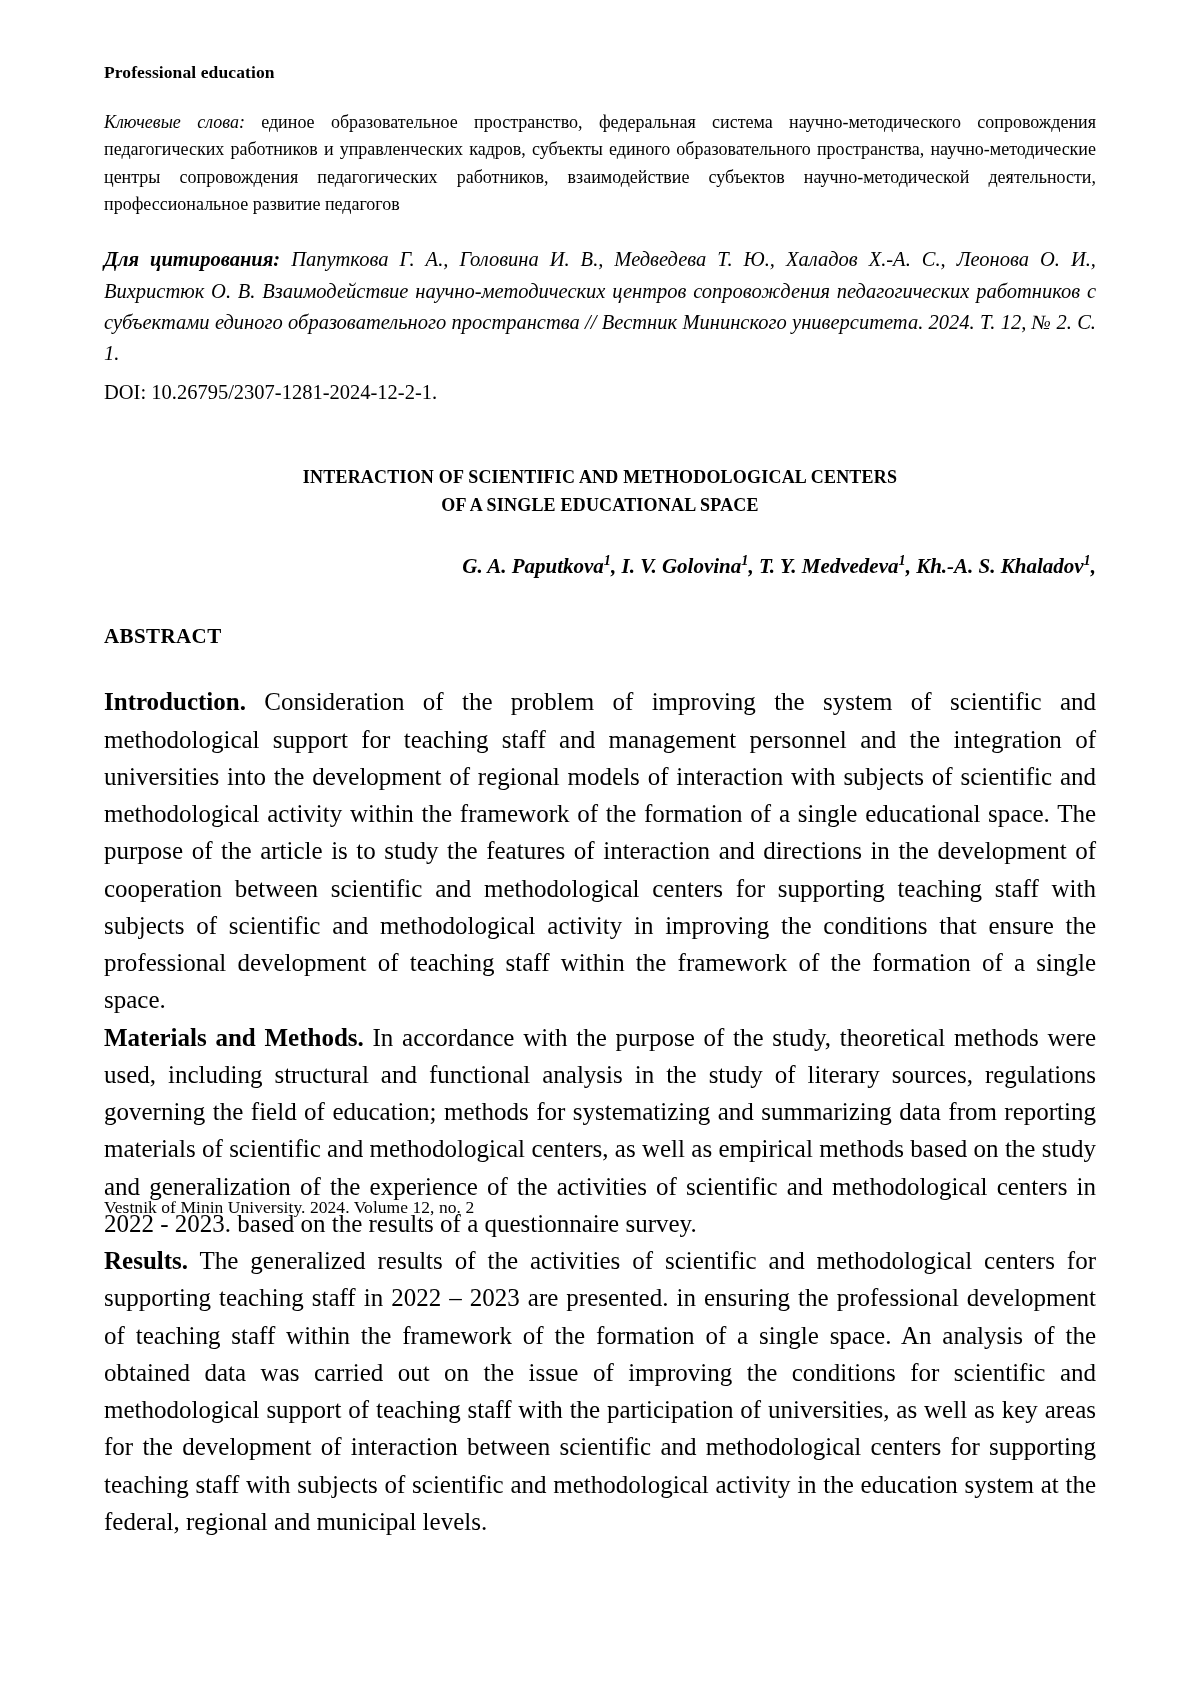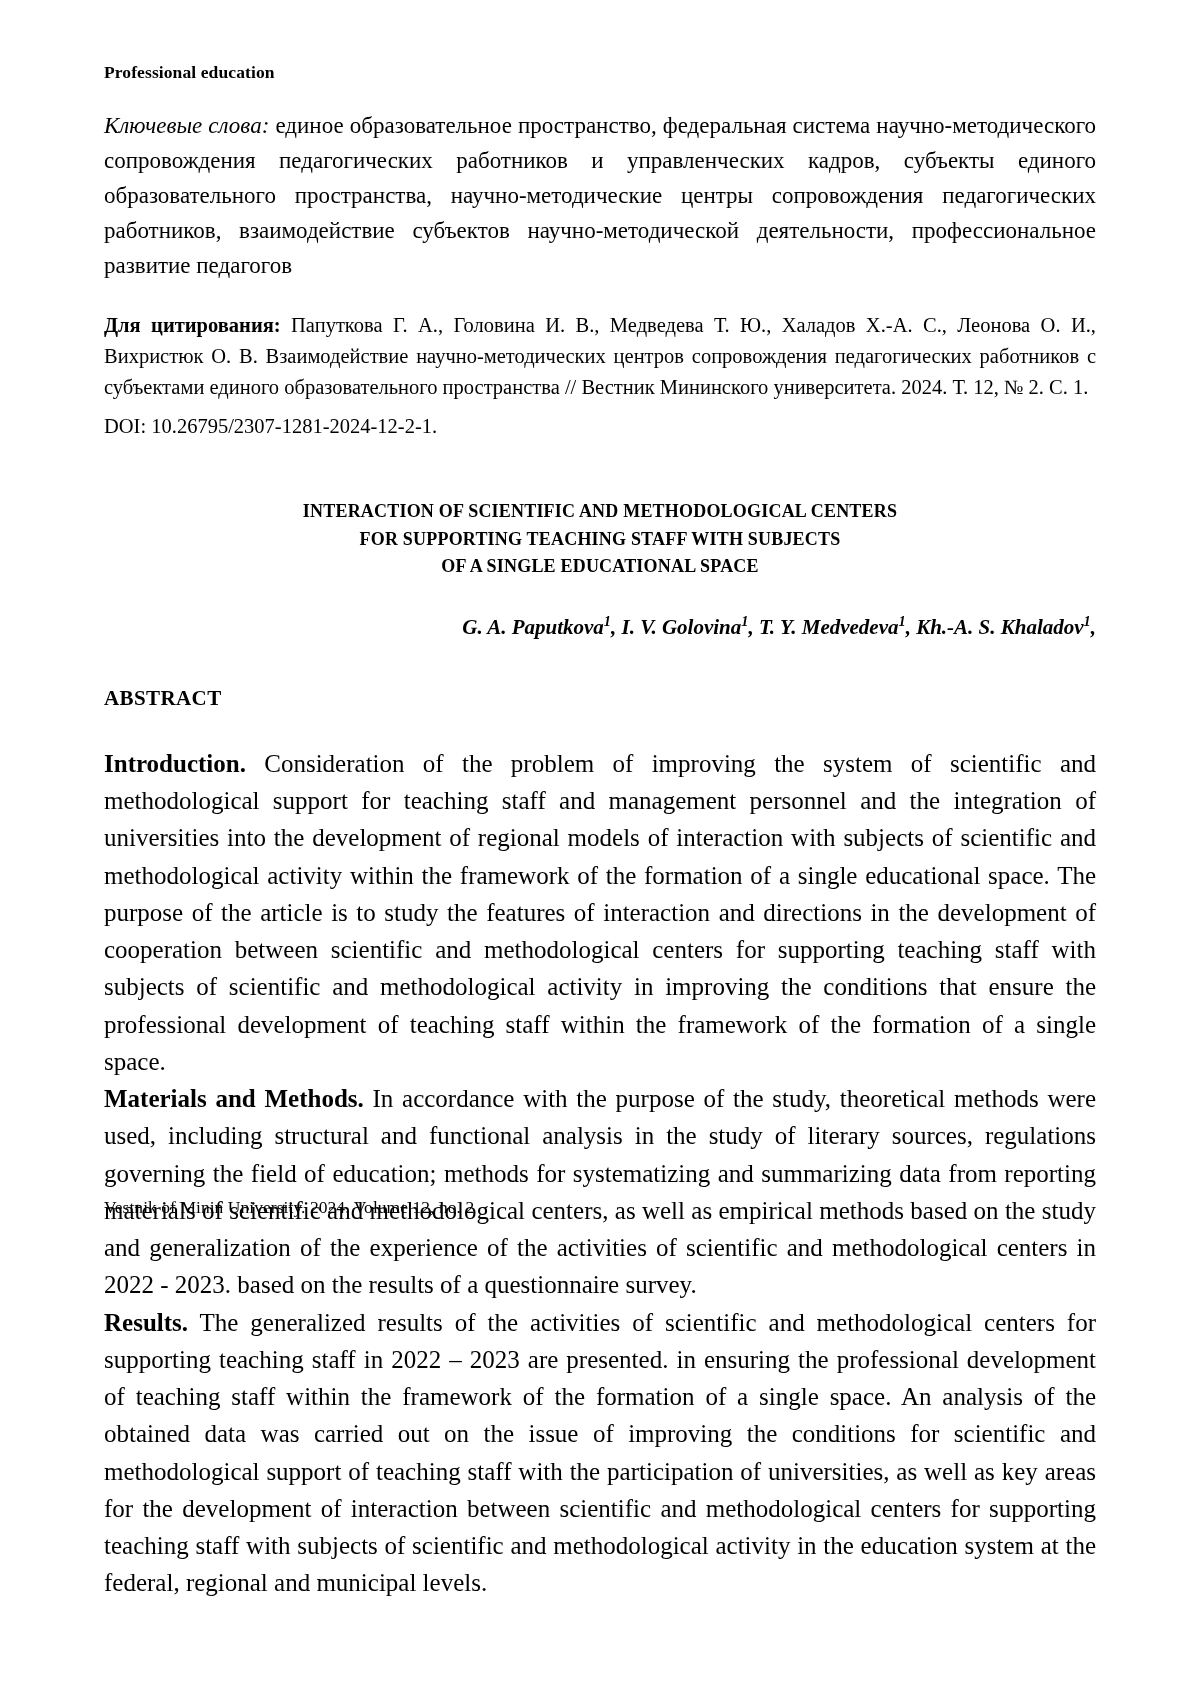--- a/index.html
+++ b/index.html
@@ -22,36 +22,37 @@
     padding: 62px 104px 0 104px;
     position: relative;
   }
   .running-head {
     font-size: 17.5px;
     font-weight: bold;
     letter-spacing: 0.1px;
     margin: 0 0 26px 0;
   }
   .keywords {
-    font-size: 23px;
+    font-size: 18px;
     line-height: 1.52;
     text-align: justify;
     text-justify: inter-word;
     margin: 0 0 26px 0;
     font-family: Liberation Serif, serif;
   }
   .keywords .kw-label {
     font-style: italic;
   }
   .citation {
     font-size: 20.5px;
     line-height: 1.52;
     text-align: justify;
     text-justify: inter-word;
     margin: 0 0 8px 0;
+    font-style: italic;
   }
   .citation .cite-label {
     font-weight: bold;
   }
   .doi {
     font-size: 20.5px;
     line-height: 1.52;
     margin: 0 0 0 0;
     text-align: left;
   }
@@ -122,21 +123,20 @@
     <span class="kw-label">Ключевые слова:</span><span> единое образовательное пространство, федеральная система научно-методического сопровождения педагогических работников и управленческих кадров, субъекты единого образовательного пространства, научно-методические центры сопровождения педагогических работников, взаимодействие субъектов научно-методической деятельности, профессиональное развитие педагогов</span>
   </p>
 
   <p class="citation">
     <span class="cite-label">Для цитирования:</span><span> Папуткова Г. А., Головина И. В., Медведева Т. Ю., Халадов Х.-А. С., Леонова О. И., Вихристюк О. В. Взаимодействие научно-методических центров сопровождения педагогических работников с субъектами единого образовательного пространства // Вестник Мининского университета. 2024. Т. 12, № 2. С. 1.</span>
   </p>
   <p class="doi">DOI: 10.26795/2307-1281-2024-12-2-1.</p>
 
   <div class="title">
     <div>INTERACTION OF SCIENTIFIC AND METHODOLOGICAL CENTERS</div>
-    <div>FOR SUPPORTING TEACHING STAFF WITH SUBJECTS</div>
     <div>OF A SINGLE EDUCATIONAL SPACE</div>
   </div>
 
   <div class="authors">
     <div><span>G. A. Paputkova</span><sup>1</sup><span>, I. V. Golovina</span><sup>1</sup><span>, T. Y. Medvedeva</span><sup>1</sup><span>, Kh.-A. S. Khaladov</span><sup>1</sup><span>,</span></div>
   </div>
 
 
   <div class="abstract-heading">ABSTRACT</div>
 

